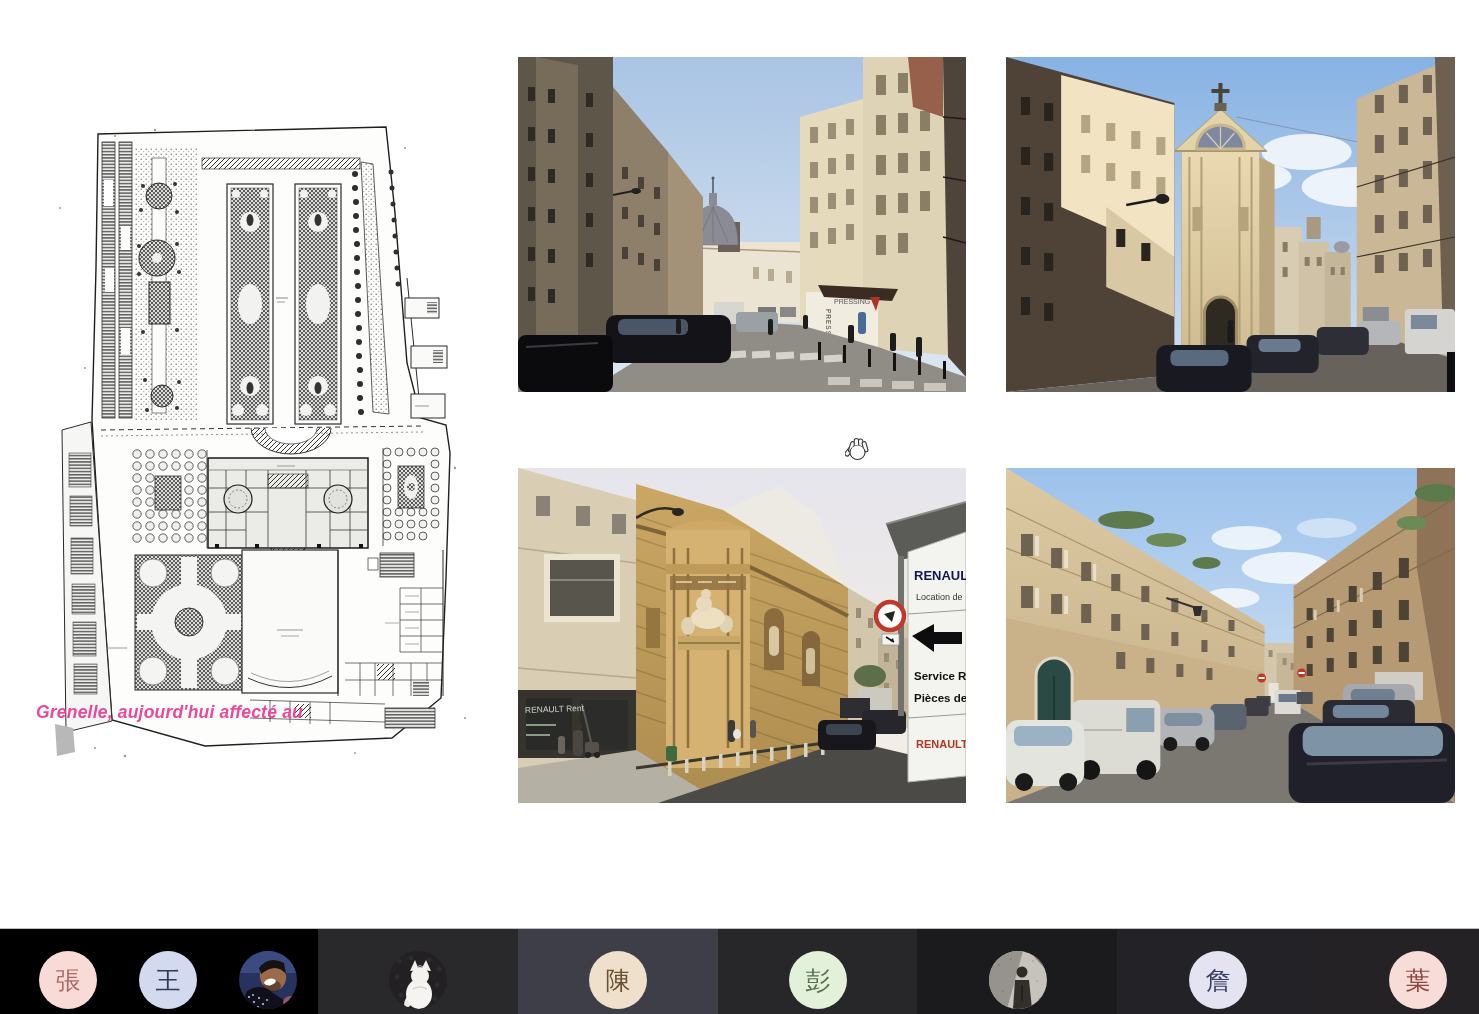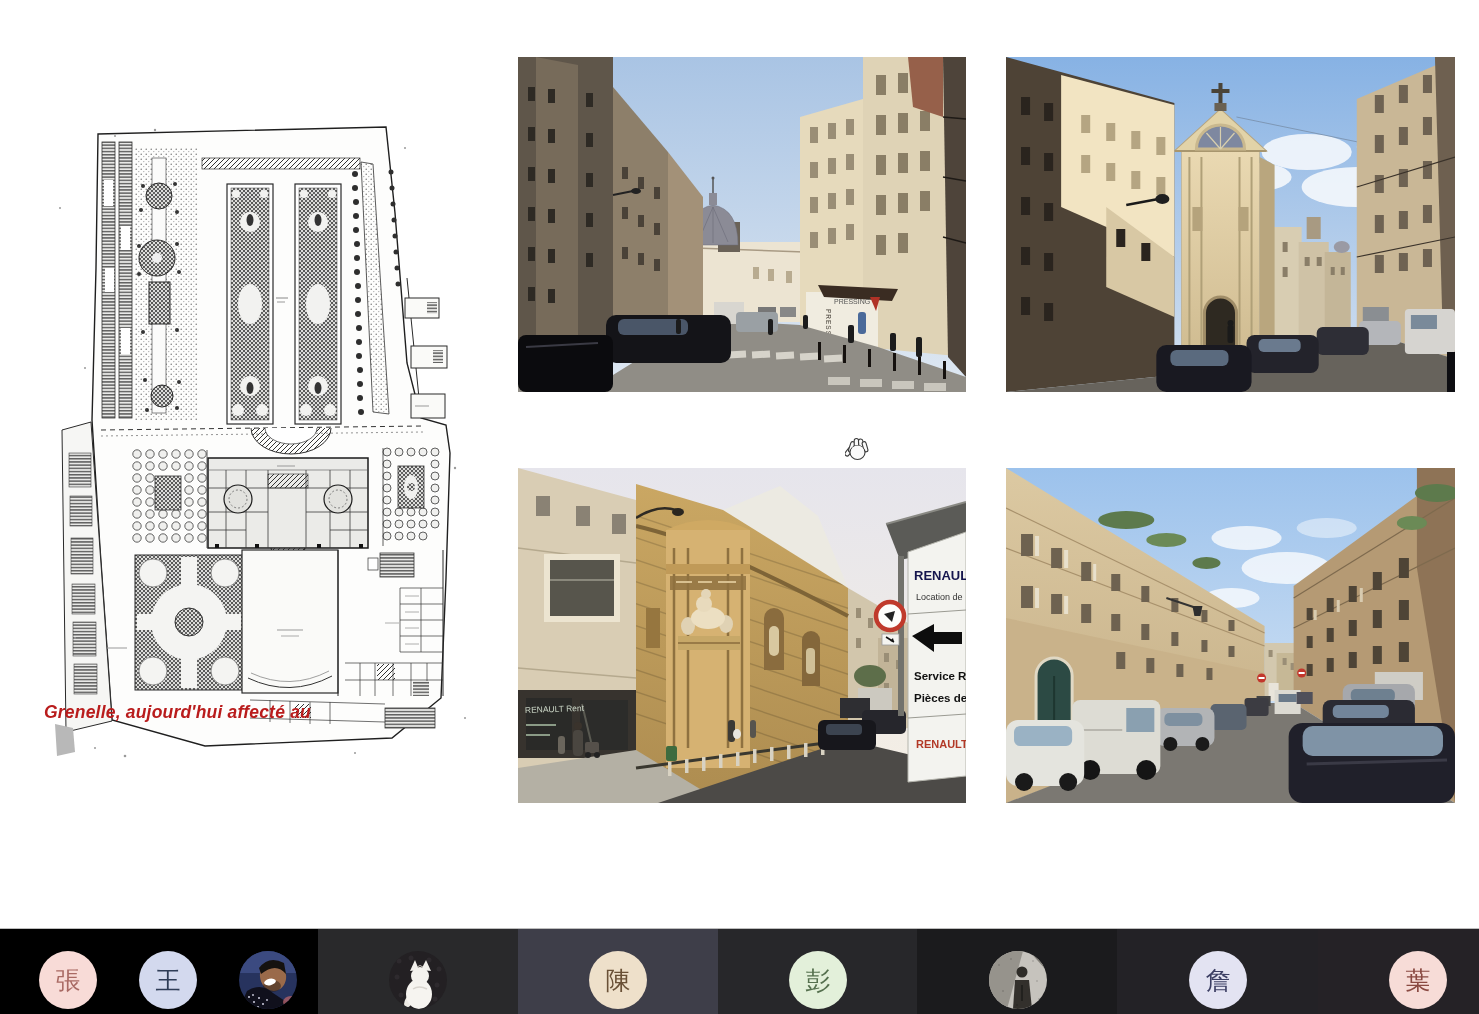--- a/index.html
+++ b/index.html
@@ -1,22 +1,22 @@
 <!DOCTYPE html>
 <html><head>
 <meta charset="utf-8">
 <style>
   html,body{margin:0;padding:0;background:#fff;}
   .screen{position:relative;width:1479px;height:1014px;background:#ffffff;overflow:hidden;
           font-family:"Liberation Sans",sans-serif;}
   .abs{position:absolute;}
   
   .plan-wrap{left:55px;top:118px;width:435px;height:645px;}
-  .plan-caption{left:44px;top:702px;font-size:17.5px;font-weight:bold;font-style:italic;
-                color:#b91c1c;letter-spacing:.2px;white-space:nowrap;}
+  .plan-caption{left:36px;top:702px;font-size:17.5px;font-weight:bold;font-style:italic;
+                color:#ec4899;letter-spacing:.2px;white-space:nowrap;}
   
   .photo{overflow:hidden;background:#ddd;}
   .ph-tl{left:518px;top:57px;width:448px;height:335px;}
   .ph-tr{left:1006px;top:57px;width:449px;height:335px;}
   .ph-bl{left:518px;top:468px;width:448px;height:335px;}
   .ph-br{left:1006px;top:468px;width:449px;height:335px;}
   .photo svg{display:block;width:100%;height:100%;}
   
   .cursor{left:845px;top:434px;width:26px;height:28px;}
   

